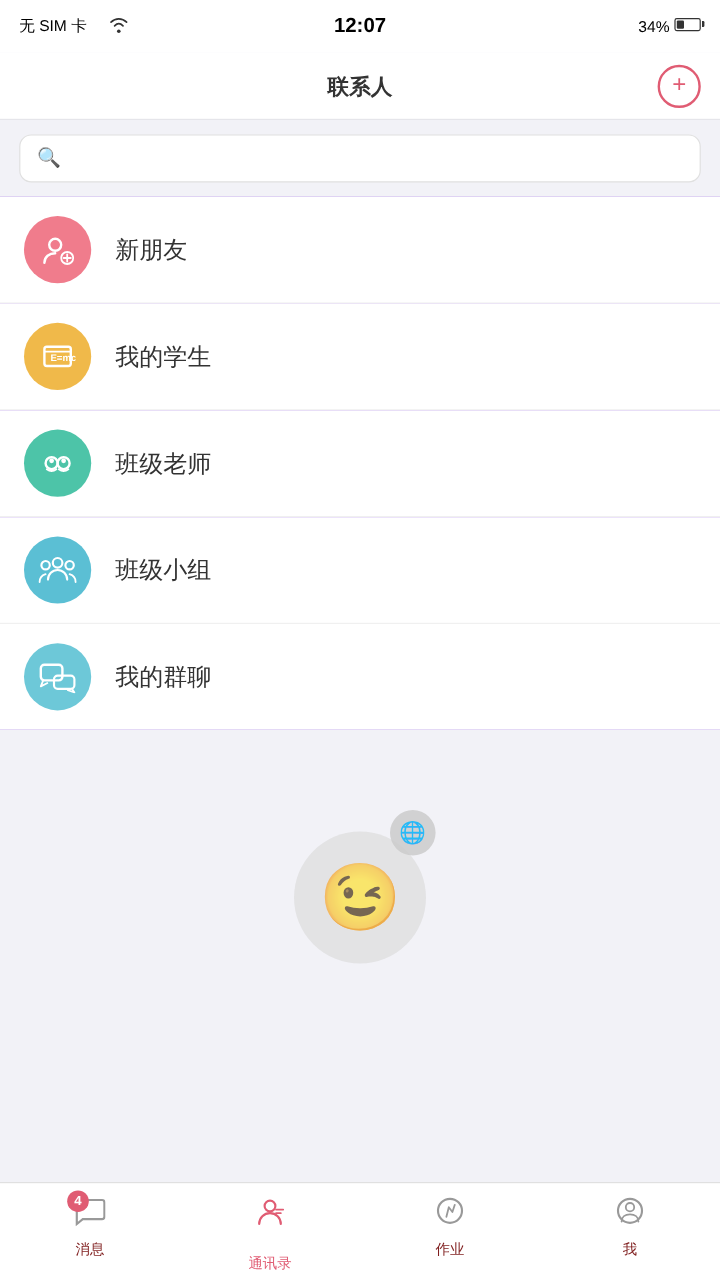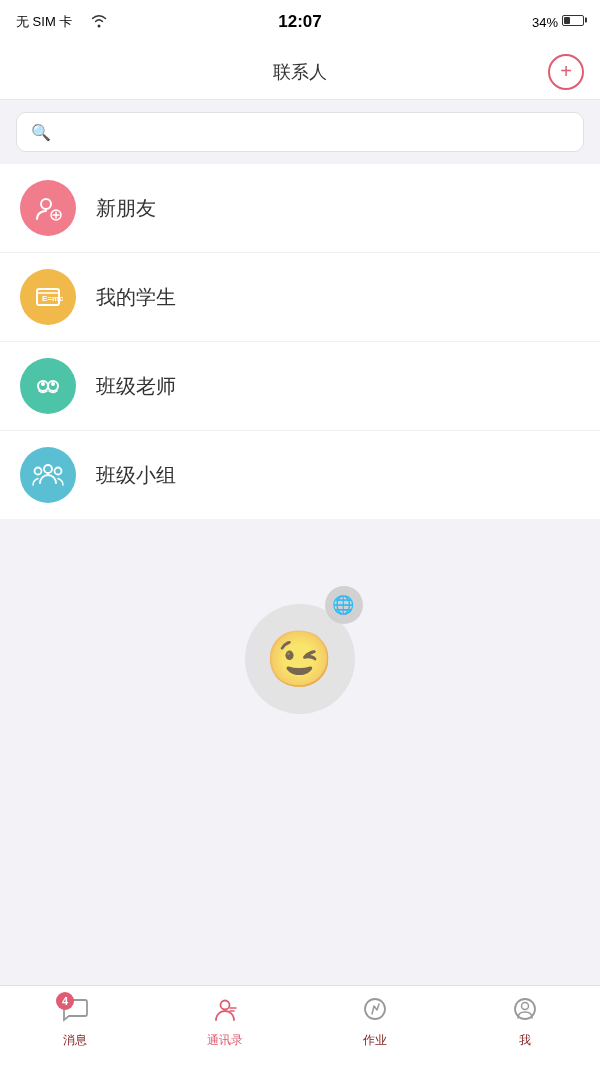--- a/index.html
+++ b/index.html
@@ -64,21 +64,21 @@
       height: 56px;
       background: #fff;
       display: flex;
       align-items: center;
       justify-content: center;
       position: relative;
       border-bottom: 1px solid #e5e5ea;
     }
     .nav-title {
       font-size: 18px;
-      font-weight: 400;
+      font-weight: 700;
       color: #333;
     }
     .nav-add-btn {
       position: absolute;
       right: 16px;
       width: 36px;
       height: 36px;
       border-radius: 50%;
       border: 2px solid #e05c73;
       display: flex;
@@ -189,21 +189,21 @@
     }
     .tab-icon {
       font-size: 24px;
       color: #999;
     }
     .tab-icon.active { color: #e05c73; }
     .tab-label {
       font-size: 12px;
       color: #7f1d1d;
     }
-    .tab-label.active { color: #e05c73; }
+    .tab-label.active { color: #e05c73; margin-top: 12px; }
     .tab-badge {
       position: absolute;
       top: -4px;
       right: 14px;
       background: #e05c73;
       color: #fff;
       border-radius: 10px;
       font-size: 11px;
       font-weight: 600;
       min-width: 18px;
@@ -299,20 +299,31 @@
         <circle cx="7" cy="10" r="3.5" stroke="white" stroke-width="1.8" fill="none"></circle>
         <circle cx="27" cy="10" r="3.5" stroke="white" stroke-width="1.8" fill="none"></circle>
         <path d="M9 22c0-4.4 3.6-8 8-8s8 3.6 8 8" stroke="white" stroke-width="1.8" fill="none" stroke-linecap="round"></path>
         <path d="M2 24c0-3 2-5.5 5-6.5" stroke="white" stroke-width="1.5" fill="none" stroke-linecap="round"></path>
         <path d="M32 24c0-3-2-5.5-5-6.5" stroke="white" stroke-width="1.5" fill="none" stroke-linecap="round"></path>
       </svg>
     </div>
     <span class="list-item-label">班级小组</span>
   </div>
 
+  <div class="list-item">
+    <div class="list-item-icon icon-light-blue">
+      <svg width="32" height="28" viewBox="0 0 32 28" fill="none">
+        <rect x="2" y="4" width="18" height="13" rx="3" stroke="white" stroke-width="2" fill="none"></rect>
+        <path d="M4 17 L2 22 L8 19" stroke="white" stroke-width="1.5" fill="none" stroke-linejoin="round"></path>
+        <rect x="13" y="13" width="17" height="11" rx="3" stroke="white" stroke-width="1.8" fill="none"></rect>
+        <path d="M28 24 L30 27 L24 25" stroke="white" stroke-width="1.5" fill="none" stroke-linejoin="round"></path>
+      </svg>
+    </div>
+    <span class="list-item-label">我的群聊</span>
+  </div>
 </div>
 
 <div class="empty-state" style="padding-top: 60px; background: #f2f2f7; height: 220px; display: flex; align-items: center; justify-content: center;">
   <div style="position: relative; width: 130px; height: 130px;">
     <div style="width: 110px; height: 110px; border-radius: 50%; background: #ddd; position: absolute; bottom: 0; left: 10px; display: flex; align-items: center; justify-content: center; opacity: 0.7;">
       <span style="font-size: 55px; color: #bbb;">😉</span>
     </div>
     <div style="position: absolute; top: 2px; right: 2px; width: 38px; height: 38px; border-radius: 50%; background: #ccc; opacity: 0.85; display: flex; align-items: center; justify-content: center; font-size: 18px;">🌐</div>
   </div>
 </div>

